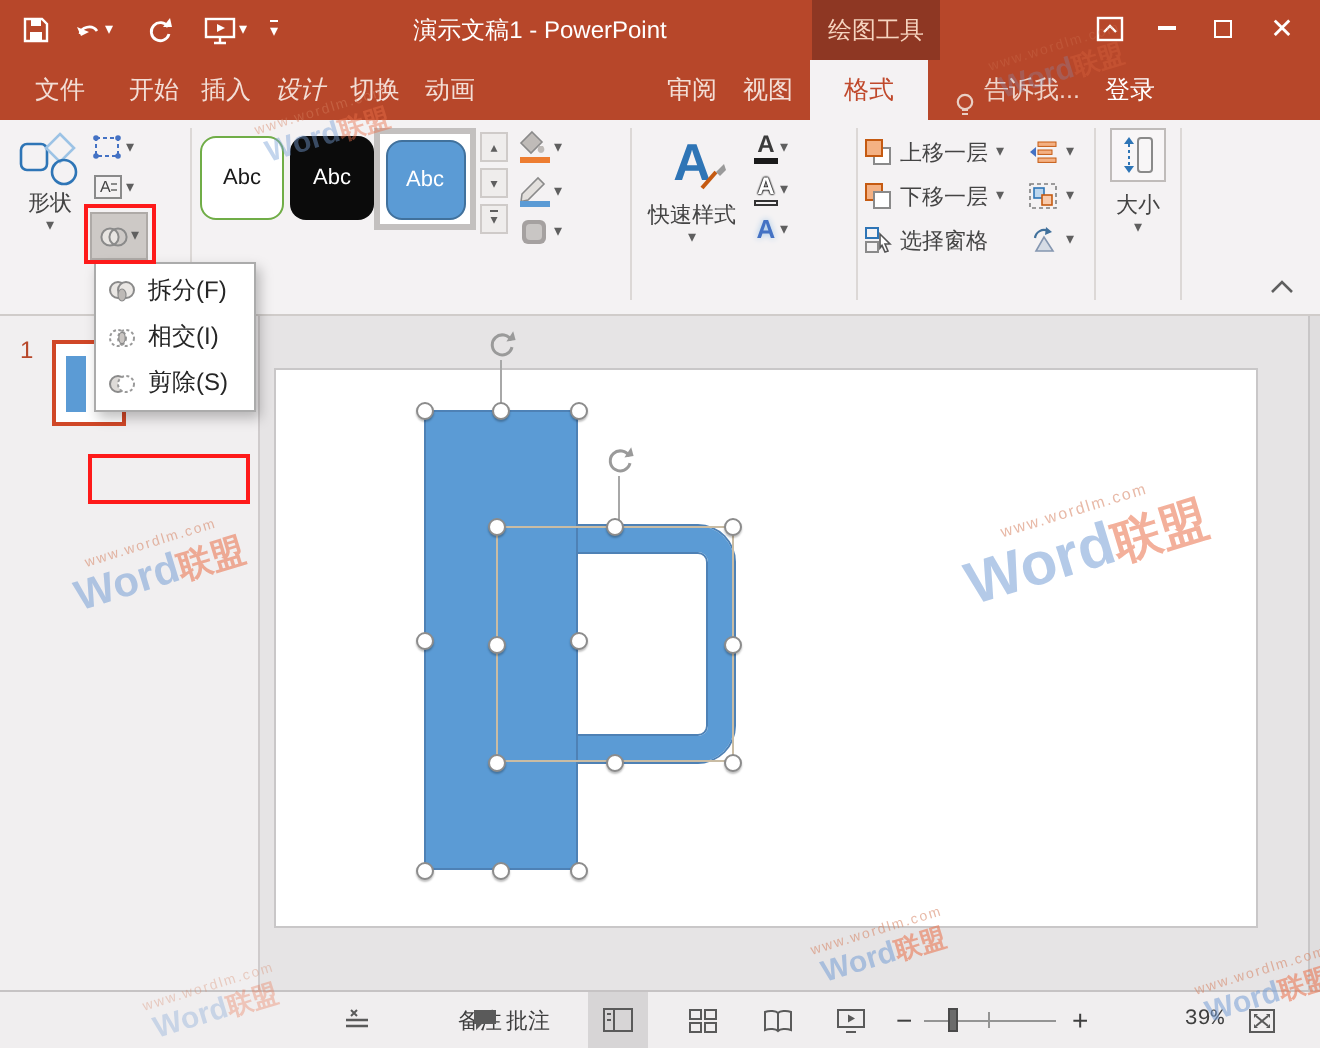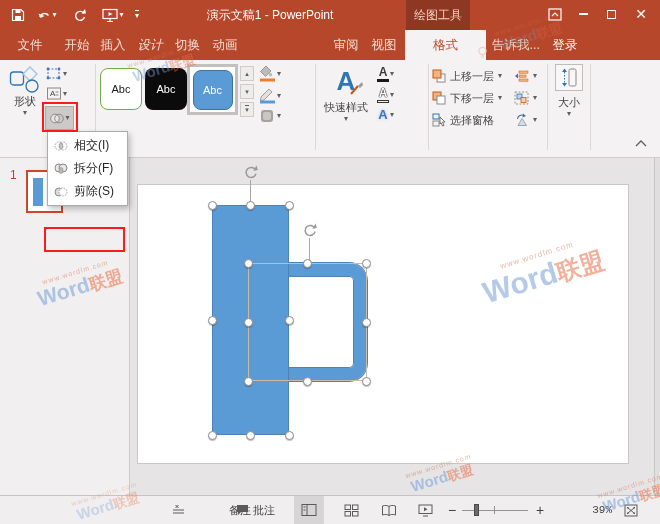--- a/index.html
+++ b/index.html
@@ -114,21 +114,21 @@
 
   <div class="abs menubar">
     <div class="abs mtab" style="left:13px;width:34px;">文件</div>
     <div class="abs mtab" style="left:59px;width:36px;">开始</div>
     <div class="abs mtab" style="left:96px;width:34px;">插入</div>
     <div class="abs mtab" style="left:133px;width:34px;font-style:italic;">设计</div>
     <div class="abs mtab" style="left:170px;width:35px;">切换</div>
     <div class="abs mtab" style="left:207px;width:36px;">动画</div>
     <div class="abs mtab" style="left:328px;width:36px;">审阅</div>
     <div class="abs mtab" style="left:366px;width:36px;">视图</div>
-    <div class="abs mtab active" style="left:405px;width:81px;">格式</div>
+    <div class="abs mtab active" style="left:405px;width:59px;">格式</div>
     <div class="abs mtab tellme" style="left:477px;width:64px;">
       <svg width="11" height="14" viewBox="0 0 11 14">
           <circle cx="5.5" cy="5" r="3.6" fill="none" stroke="#E9CFC4" stroke-width="1.1"></circle>
           <path d="M4 9h3 M4 11h3" stroke="#E9CFC4" stroke-width="1.1"></path>
         </svg>
       <span>告诉我...</span>
     </div>
     <div class="abs mtab" style="left:549px;width:32px;color:#fff;">登录</div>
   </div>
 
@@ -366,33 +366,33 @@
   <div class="abs handle" style="left:362px;top:259px;"></div>
   <div class="abs handle" style="left:244px;top:318px;"></div>
   <div class="abs handle" style="left:362px;top:318px;"></div>
   <div class="abs handle" style="left:244px;top:377px;"></div>
   <div class="abs handle" style="left:303px;top:377px;"></div>
   <div class="abs handle" style="left:362px;top:377px;"></div>
 
   <div class="abs menu">
     <div class="menu-item">
       <svg width="16" height="16" viewBox="0 0 16 16">
+          <circle cx="6" cy="7" r="4" fill="#EAE7E4" stroke="#8a8a8a"></circle>
+          <circle cx="10" cy="7" r="4" fill="#EAE7E4" stroke="#8a8a8a"></circle>
+          <ellipse cx="8" cy="9.5" rx="2" ry="3" fill="#BDB9B6" stroke="#8a8a8a" stroke-width=".6"></ellipse>
+        </svg>
+      <span>拆分(F)</span>
+    </div>
+    <div class="menu-item">
+      <svg width="16" height="16" viewBox="0 0 16 16">
           <circle cx="6" cy="8" r="4" fill="none" stroke="#9a9a9a" stroke-dasharray="1.5 1.2"></circle>
           <circle cx="10" cy="8" r="4" fill="none" stroke="#9a9a9a" stroke-dasharray="1.5 1.2"></circle>
           <ellipse cx="8" cy="8" rx="1.6" ry="2.8" fill="#CAC6C3" stroke="#8a8a8a" stroke-width=".6"></ellipse>
         </svg>
       <span>相交(I)</span>
-    </div>
-    <div class="menu-item">
-      <svg width="16" height="16" viewBox="0 0 16 16">
-          <circle cx="6" cy="7" r="4" fill="#EAE7E4" stroke="#8a8a8a"></circle>
-          <circle cx="10" cy="7" r="4" fill="#EAE7E4" stroke="#8a8a8a"></circle>
-          <ellipse cx="8" cy="9.5" rx="2" ry="3" fill="#BDB9B6" stroke="#8a8a8a" stroke-width=".6"></ellipse>
-        </svg>
-      <span>拆分(F)</span>
     </div>
     <div class="menu-item">
       <svg width="16" height="16" viewBox="0 0 16 16">
           <circle cx="6" cy="8" r="4" fill="#DEDBD8" stroke="#8a8a8a"></circle>
           <circle cx="10" cy="8" r="4" fill="#fff" stroke="#9a9a9a" stroke-dasharray="1.5 1.2"></circle>
         </svg>
       <span>剪除(S)</span>
     </div>
   </div>
 

